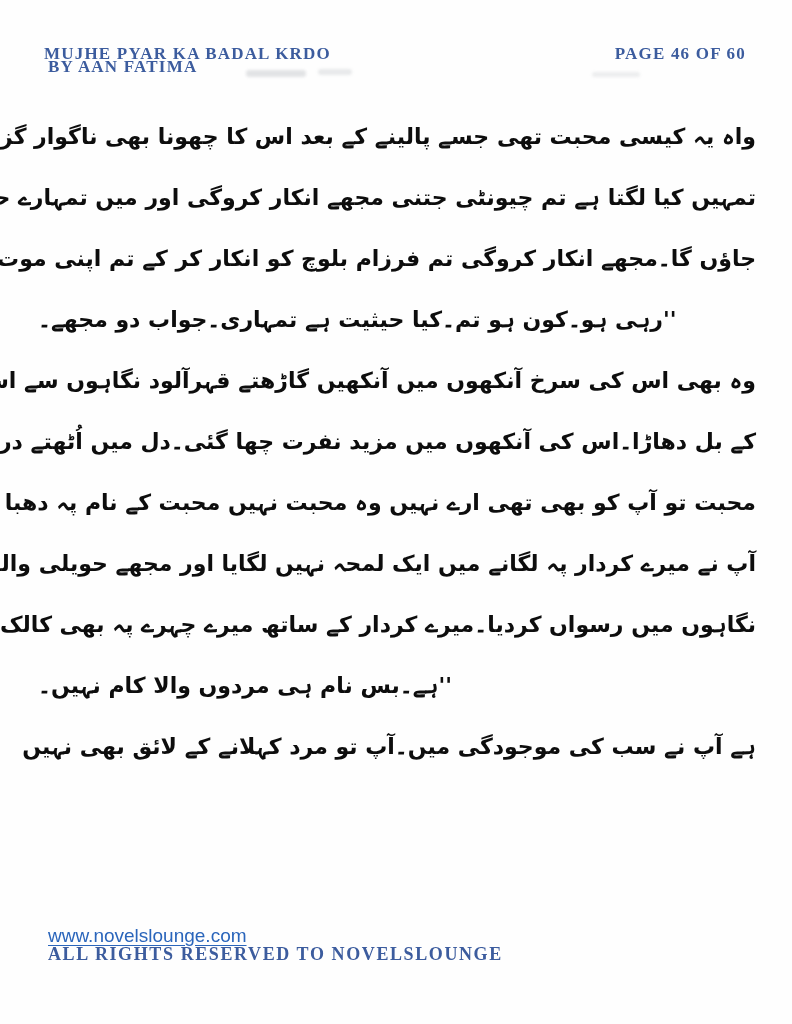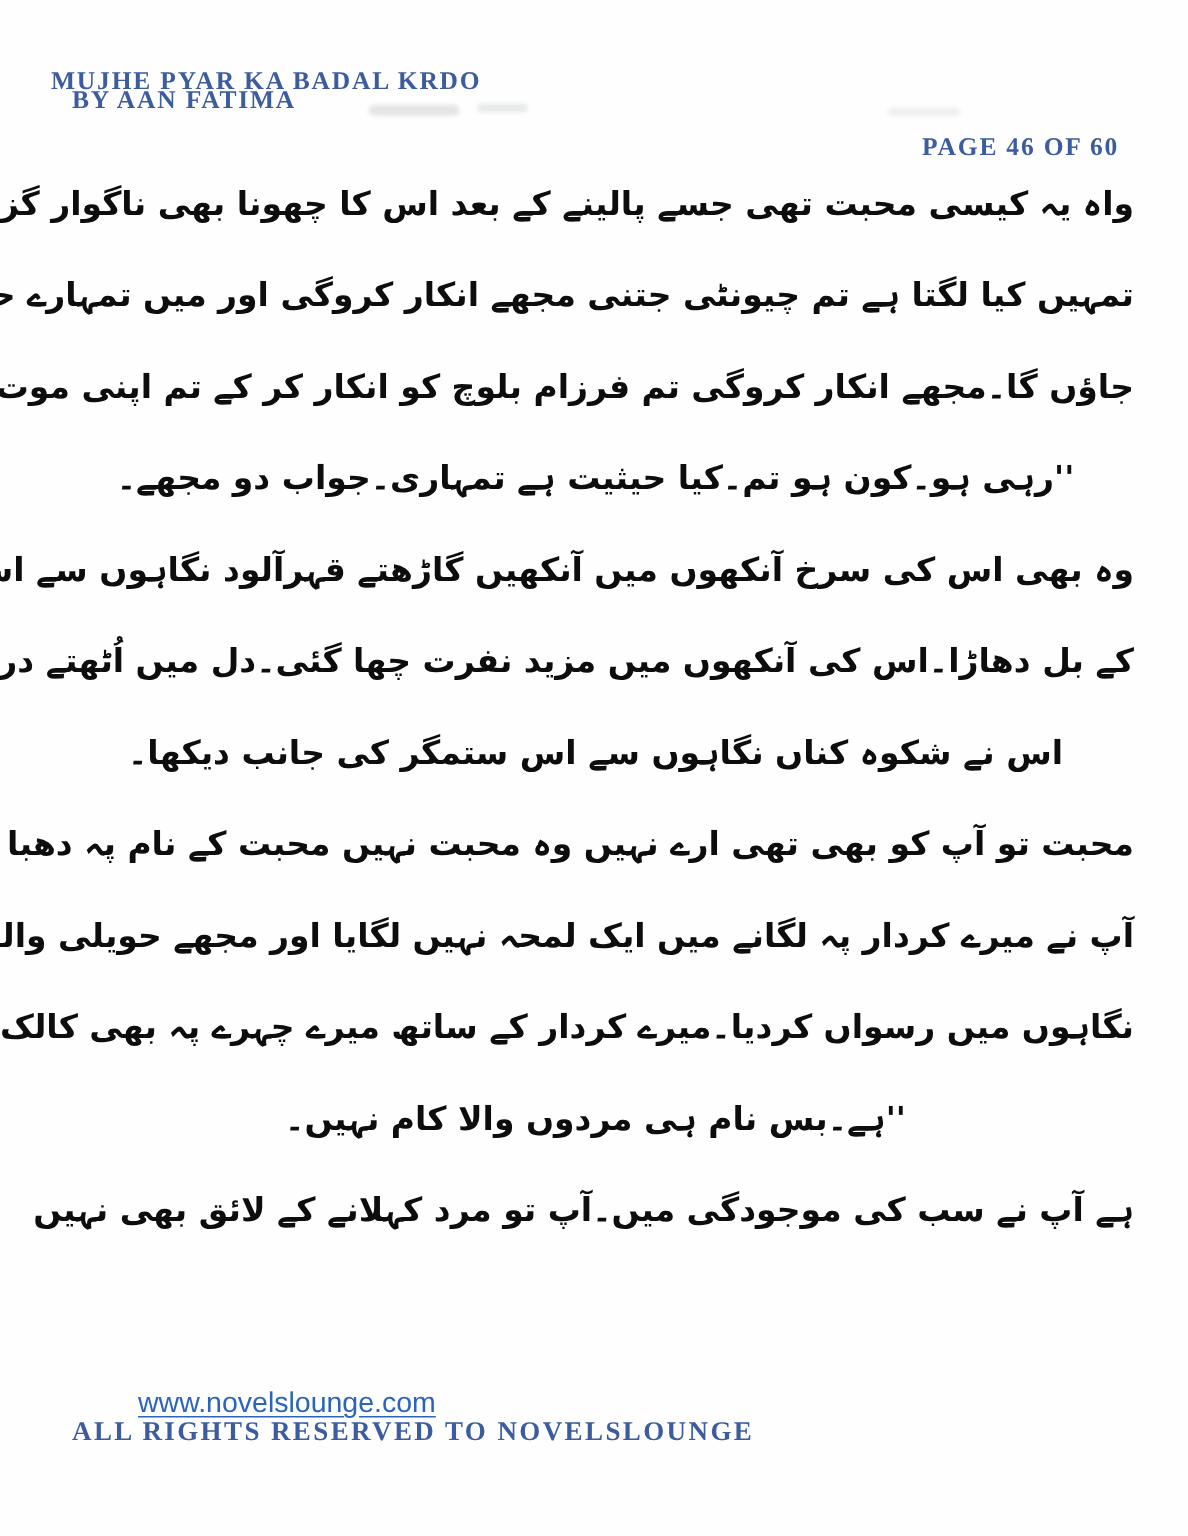--- a/index.html
+++ b/index.html
@@ -11,31 +11,30 @@
   *{margin:0;padding:0;box-sizing:border-box;}
   html,body{width:792px;height:1024px;}
   body{
     background:var(--page_bg);
     position:relative;
     overflow:hidden;
     font-family:"Liberation Sans", sans-serif;
   }
   
   .hdr-title{
-    position:absolute;left:34px;top:44px;
+    position:absolute;left:44px;top:44px;
     font-family:"Liberation Serif", serif;
     font-weight:bold;font-size:17px;letter-spacing:1.2px;
     color:var(--header_blue);
   }
   .hdr-page{
     position:absolute;right:46px;top:44px;
     font-family:"Liberation Serif", serif;
     font-weight:bold;font-size:17px;letter-spacing:1.2px;
     color:var(--header_blue);
-    margin-top:44px;
   }
   .hdr-author{
     position:absolute;left:48px;top:57px;
     font-family:"Liberation Serif", serif;
     font-weight:bold;font-size:17px;letter-spacing:1.2px;
     color:var(--header_blue);
   }
   .smudge{
     position:absolute;background:#9aa0a6;border-radius:3px;
     filter:blur(1.5px);
@@ -51,27 +50,27 @@
     font-family:"DejaVu Sans", sans-serif;
     font-size:22px;
     font-weight:bold;
   }
   .u-line{
     height:61px;line-height:61px;
     white-space:nowrap;
     overflow:visible;
   }
   .u-line.full{text-align:justify;text-align-last:justify;}
-  .u-line.end{text-align:center;}
+  .u-line.end{text-align:left;}
   
   .footer-link{
     position:absolute;left:48px;top:925px;
     font-family:"Liberation Sans", sans-serif;
     font-size:19px;color:var(--link_blue);
-    text-decoration:underline;text-underline-offset:3px;margin-left:44px;
+    text-decoration:underline;text-underline-offset:3px;
   }
   .footer-rights{
     position:absolute;left:48px;top:944px;
     font-family:"Liberation Serif", serif;
     font-weight:bold;font-size:18px;letter-spacing:1.6px;
     color:var(--header_blue);
   }
 </style>
 </head>
 <body>
@@ -83,21 +82,20 @@
 <div class="smudge s2"></div>
 <div class="smudge s3"></div>
 
 <div class="urdu-body" lang="ur" dir="rtl">
   <div class="u-line full">واہ یہ کیسی محبت تھی جسے پالینے کے بعد اس کا چھونا بھی ناگوار گزرنے لگا اور''</div>
   <div class="u-line full">تمہیں کیا لگتا ہے تم چیونٹی جتنی مجھے انکار کروگی اور میں تمہارے حکم کا غلام بن</div>
   <div class="u-line full">جاؤں گا۔مجھے انکار کروگی تم فرزام بلوچ کو انکار کر کے تم اپنی موت کو دعوت دے</div>
   <div class="u-line end">''رہی ہو۔کون ہو تم۔کیا حیثیت ہے تمہاری۔جواب دو مجھے۔</div>
   <div class="u-line full">وہ بھی اس کی سرخ آنکھوں میں آنکھیں گاڑھتے قہرآلود نگاہوں سے اسے دیکھتے حلق</div>
   <div class="u-line full">کے بل دھاڑا۔اس کی آنکھوں میں مزید نفرت چھا گئی۔دل میں اُٹھتے درد کو دباتے</div>
-  <div class="u-line end">اس نے شکوہ کناں نگاہوں سے اس ستمگر کی جانب دیکھا۔</div>
   <div class="u-line full">محبت تو آپ کو بھی تھی ارے نہیں وہ محبت نہیں محبت کے نام پہ دھبا تھا جو''</div>
   <div class="u-line full">آپ نے میرے کردار پہ لگانے میں ایک لمحہ نہیں لگایا اور مجھے حویلی والوں کی</div>
   <div class="u-line full">نگاہوں میں رسواں کردیا۔میرے کردار کے ساتھ میرے چہرے پہ بھی کالک ملی</div>
   <div class="u-line end">''ہے۔بس نام ہی مردوں والا کام نہیں۔</div>
   <div class="u-line end">ہے آپ نے سب کی موجودگی میں۔آپ تو مرد کہلانے کے لائق بھی نہیں</div>
 </div>
 
 <a class="footer-link" href="#">www.novelslounge.com</a>
 <div class="footer-rights">ALL RIGHTS RESERVED TO NOVELSLOUNGE</div>
 

